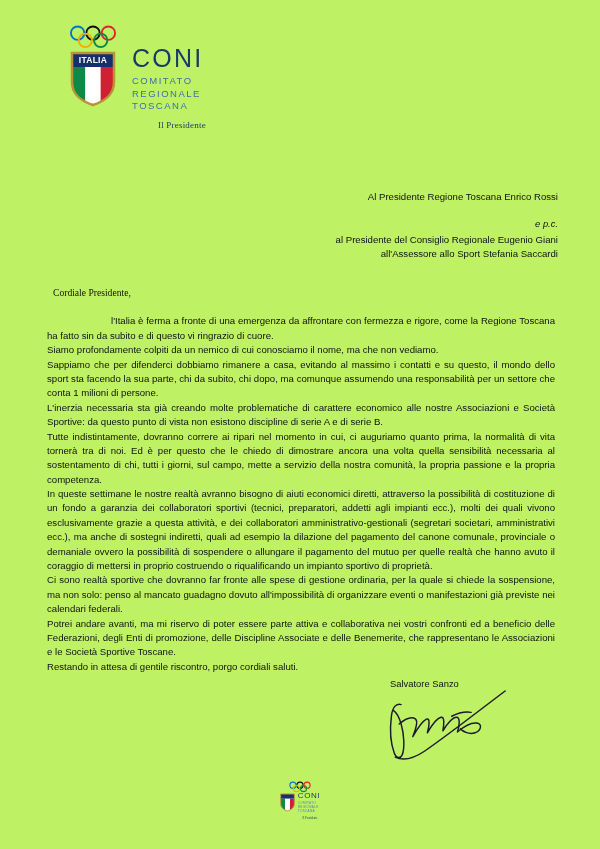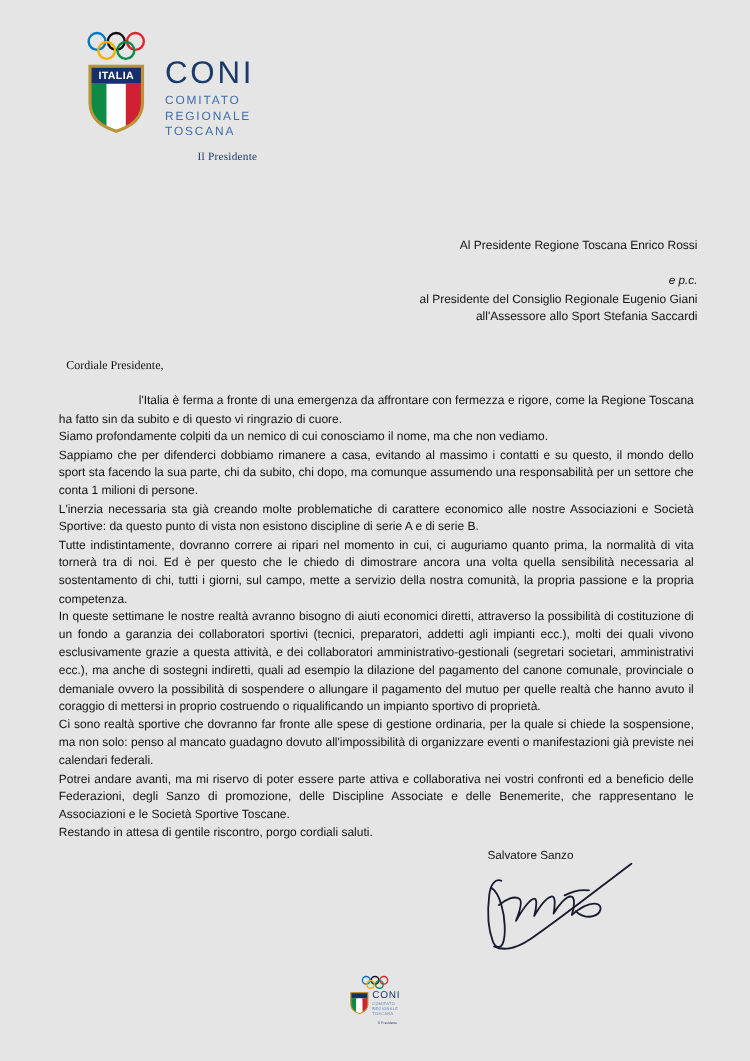--- a/index.html
+++ b/index.html
@@ -14,21 +14,21 @@
     color: #111111;
     position: relative;
     overflow: hidden;
   }
 
   .page {
     position: absolute;
     left: 0; top: 0;
     width: 600px;
     height: 849px;
-    background: #e5e5e5;
+    background: #bef264;
   }
 
   
   .letterhead {
     position: absolute;
     left: 64px;
     top: 24px;
     display: flex;
     align-items: flex-start;
   }
@@ -234,21 +234,21 @@
     <p class="para flow">Sappiamo che per difenderci dobbiamo rimanere a casa, evitando al massimo i contatti e su questo, il mondo dello sport sta facendo la sua parte, chi da subito, chi dopo, ma comunque assumendo una responsabilità per un settore che conta 1 milioni di persone.</p>
 
     <p class="para flow">L'inerzia necessaria sta già creando molte problematiche di carattere economico alle nostre Associazioni e Società Sportive: da questo punto di vista non esistono discipline di serie A e di serie B.</p>
 
     <p class="para flow">Tutte indistintamente, dovranno correre ai ripari nel momento in cui, ci auguriamo quanto prima, la normalità di vita tornerà tra di noi. Ed è per questo che le chiedo di dimostrare ancora una volta quella sensibilità necessaria al sostentamento di chi, tutti i giorni, sul campo, mette a servizio della nostra comunità, la propria passione e la propria competenza.</p>
 
     <p class="para flow">In queste settimane le nostre realtà avranno bisogno di aiuti economici diretti, attraverso la possibilità di costituzione di un fondo a garanzia dei collaboratori sportivi (tecnici, preparatori, addetti agli impianti ecc.), molti dei quali vivono esclusivamente grazie a questa attività, e dei collaboratori amministrativo-gestionali (segretari societari, amministrativi ecc.), ma anche di sostegni indiretti, quali ad esempio la dilazione del pagamento del canone comunale, provinciale o demaniale ovvero la possibilità di sospendere o allungare il pagamento del mutuo per quelle realtà che hanno avuto il coraggio di mettersi in proprio costruendo o riqualificando un impianto sportivo di proprietà.</p>
 
     <p class="para flow">Ci sono realtà sportive che dovranno far fronte alle spese di gestione ordinaria, per la quale si chiede la sospensione, ma non solo: penso al mancato guadagno dovuto all'impossibilità di organizzare eventi o manifestazioni già previste nei calendari federali.</p>
 
-    <p class="para flow">Potrei andare avanti, ma mi riservo di poter essere parte attiva e collaborativa nei vostri confronti ed a beneficio delle Federazioni, degli Sanzo di promozione, delle Discipline Associate e delle Benemerite, che rappresentano le Associazioni e le Società Sportive Toscane.</p>
+    <p class="para flow">Potrei andare avanti, ma mi riservo di poter essere parte attiva e collaborativa nei vostri confronti ed a beneficio delle Federazioni, degli Enti di promozione, delle Discipline Associate e delle Benemerite, che rappresentano le Associazioni e le Società Sportive Toscane.</p>
 
     <p class="para noj">Restando in attesa di gentile riscontro, porgo cordiali saluti.</p>
   </div>
 
   <div class="sign-block">
     <div class="sign-name">Salvatore Sanzo</div>
     <div class="sign-mark">
       <svg viewBox="0 0 180 78" width="175" height="76" aria-hidden="true">
         <g fill="none" stroke="#1a1a2e" stroke-width="1.5" stroke-linecap="round" stroke-linejoin="round">
           <path d="M139 4 C115 22 82 48 56 66 C44 74 34 76 26 72"></path>

